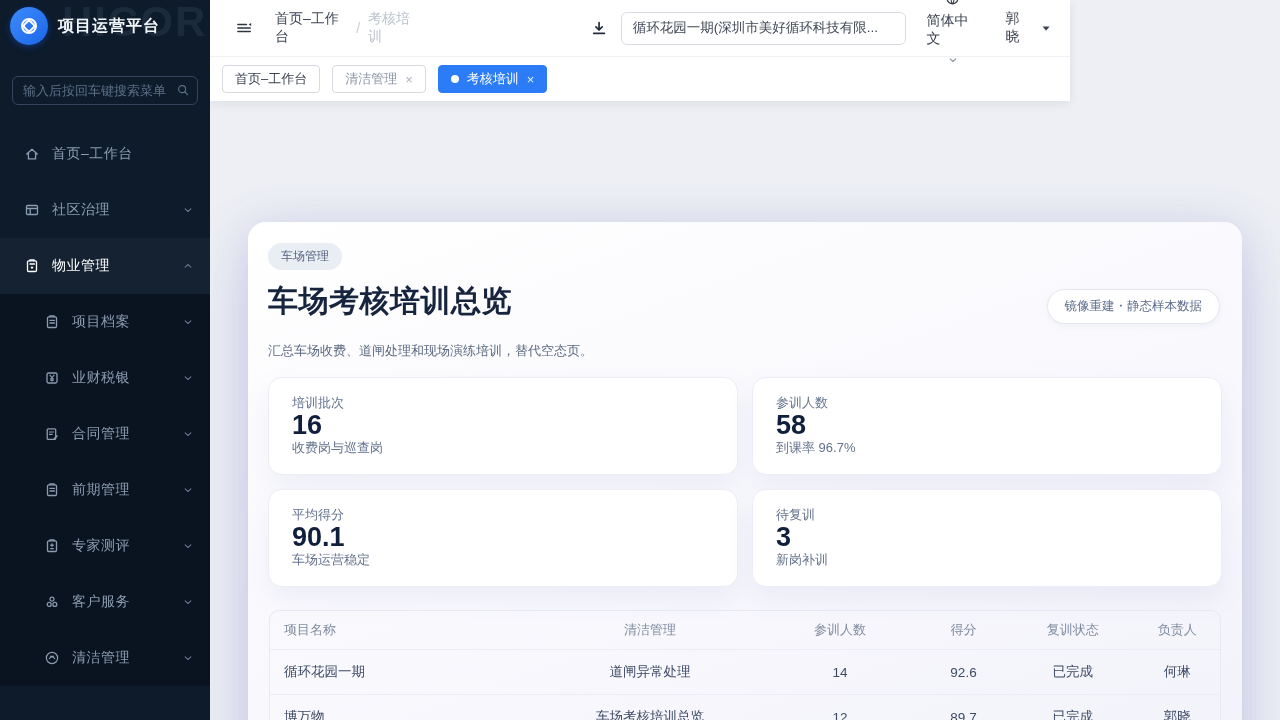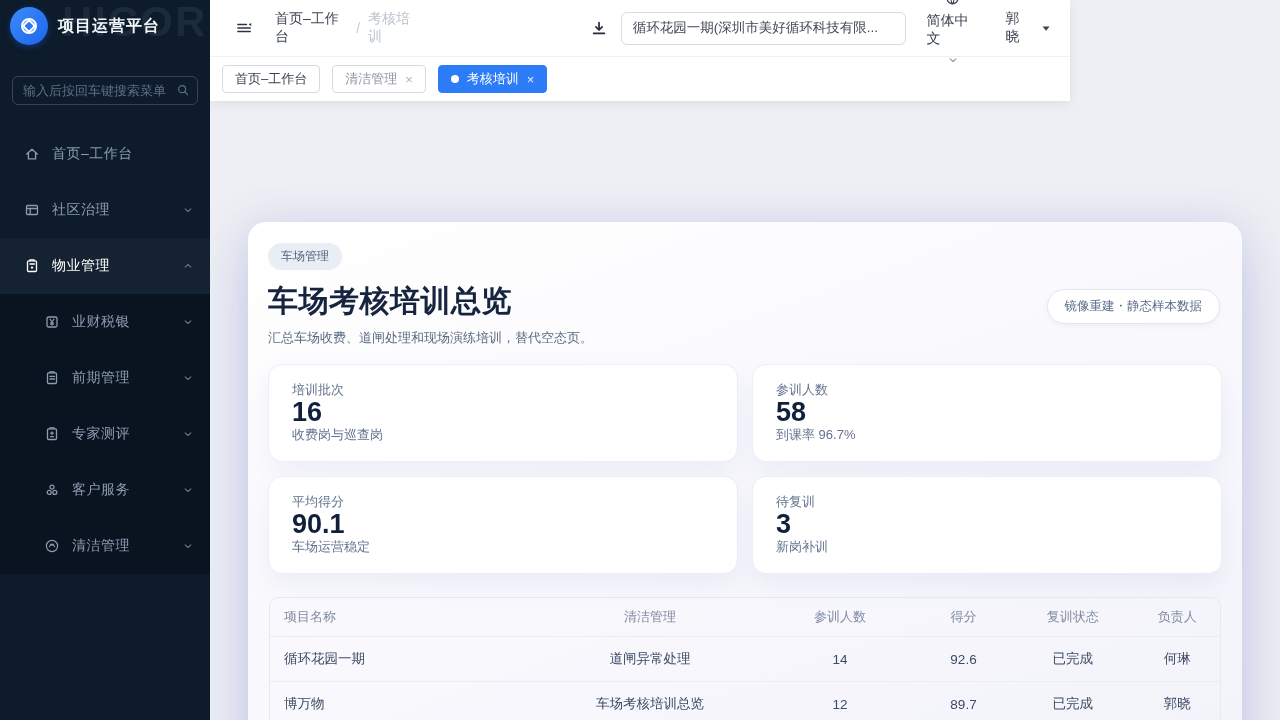--- a/index.html
+++ b/index.html
@@ -99,21 +99,21 @@
     border-radius:18px;
     background:linear-gradient(160deg,#ffffff 0%,#f8f8fd 55%,#f2f2fa 100%);
     box-shadow:0 24px 60px rgba(120,120,200,0.28), 0 0 36px rgba(140,140,215,0.16);
     z-index:3; padding:21px 20px 0 20px;
   }
   .badge-pill {
     display:inline-block; background:#e9edf4; color:#55637d;
     font-size:12px; padding:5px 13px; border-radius:999px;
   }
   .card-title { margin-top:11px; font-size:30px; font-weight:700; color:#17243e; letter-spacing:0.5px; }
-  .card-subtitle { margin-top:7px; font-size:13px; color:#5b6981; }
+  .card-subtitle { margin-top:20px; font-size:13px; color:#5b6981; }
   .card-header { position:relative; }
   .action-btn {
     position:absolute; right:2px; top:46px;
     background:#fff; border:1px solid #e4e7ef; border-radius:999px;
     padding:8px 17px; font-size:12.5px; color:#5a6b8a; cursor:pointer;
     box-shadow:0 2px 6px rgba(120,130,170,0.08);
   }
   .stats-grid {
     margin-top:17px; display:grid; grid-template-columns:1fr 1fr; gap:14px;
   }
@@ -253,23 +253,41 @@
           <use href="#i-clip-heart"></use>
         </svg>
       <span class="mi-label">物业管理</span>
       <svg class="chev icon" width="12" height="12">
           <use href="#i-chev-up"></use>
         </svg>
     </div>
     <div class="submenu">
       <div class="menu-item">
         <svg class="mi-icon icon">
+            <use href="#i-clip"></use>
+          </svg>
+        <span class="mi-label">项目档案</span>
+        <svg class="chev icon" width="12" height="12">
+            <use href="#i-chev-down"></use>
+          </svg>
+      </div>
+      <div class="menu-item">
+        <svg class="mi-icon icon">
             <use href="#i-yen"></use>
           </svg>
         <span class="mi-label">业财税银</span>
+        <svg class="chev icon" width="12" height="12">
+            <use href="#i-chev-down"></use>
+          </svg>
+      </div>
+      <div class="menu-item">
+        <svg class="mi-icon icon">
+            <use href="#i-contract"></use>
+          </svg>
+        <span class="mi-label">合同管理</span>
         <svg class="chev icon" width="12" height="12">
             <use href="#i-chev-down"></use>
           </svg>
       </div>
       <div class="menu-item">
         <svg class="mi-icon icon">
             <use href="#i-clip"></use>
           </svg>
         <span class="mi-label">前期管理</span>
         <svg class="chev icon" width="12" height="12">

